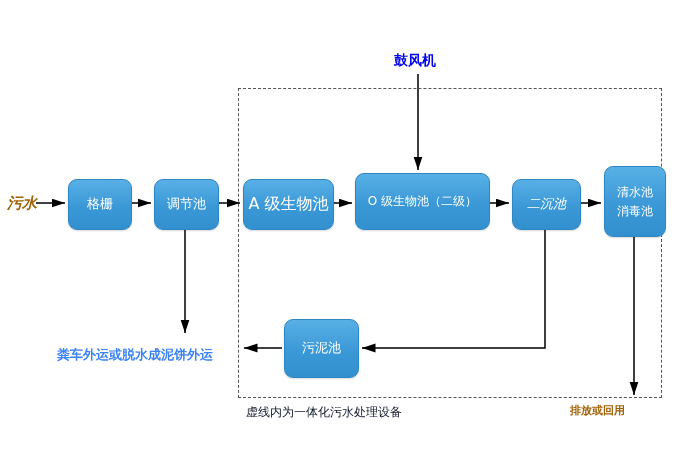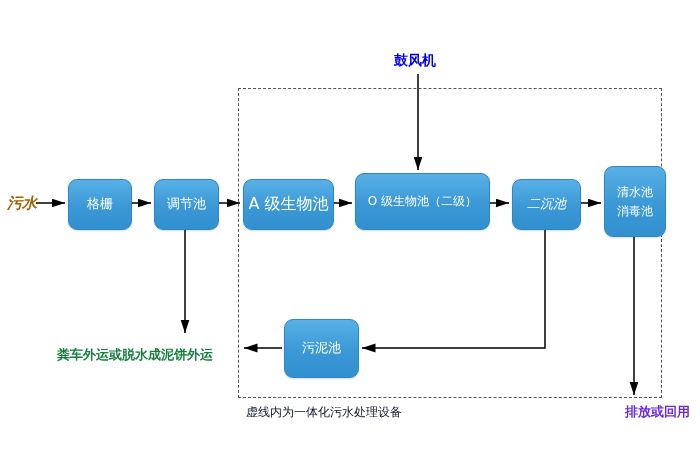--- a/index.html
+++ b/index.html
@@ -67,32 +67,32 @@
   .label-blower {
     left: 394px; top: 52px;
     font-size: 14px;
     font-weight: bold;
     color: #0000ee;
   }
   .label-sludge-out {
     left: 57px; top: 346px;
     font-size: 13px;
     font-weight: bold;
-    color: #15803d;
+    color: #3b82f6;
   }
   .label-equipment {
     left: 246px; top: 404px;
     font-size: 12px;
     color: #0f172a;
   }
   .label-discharge {
-    left: 625px; top: 403px;
-    font-size: 13px;
+    left: 570px; top: 403px;
+    font-size: 11px;
     font-weight: bold;
-    color: #6d28d9;
+    color: #a16207;
   }
   .flow-line {
     stroke: #000000;
     stroke-width: 1.5;
     fill: none;
   }
 </style>
 </head>
 <body>
 

